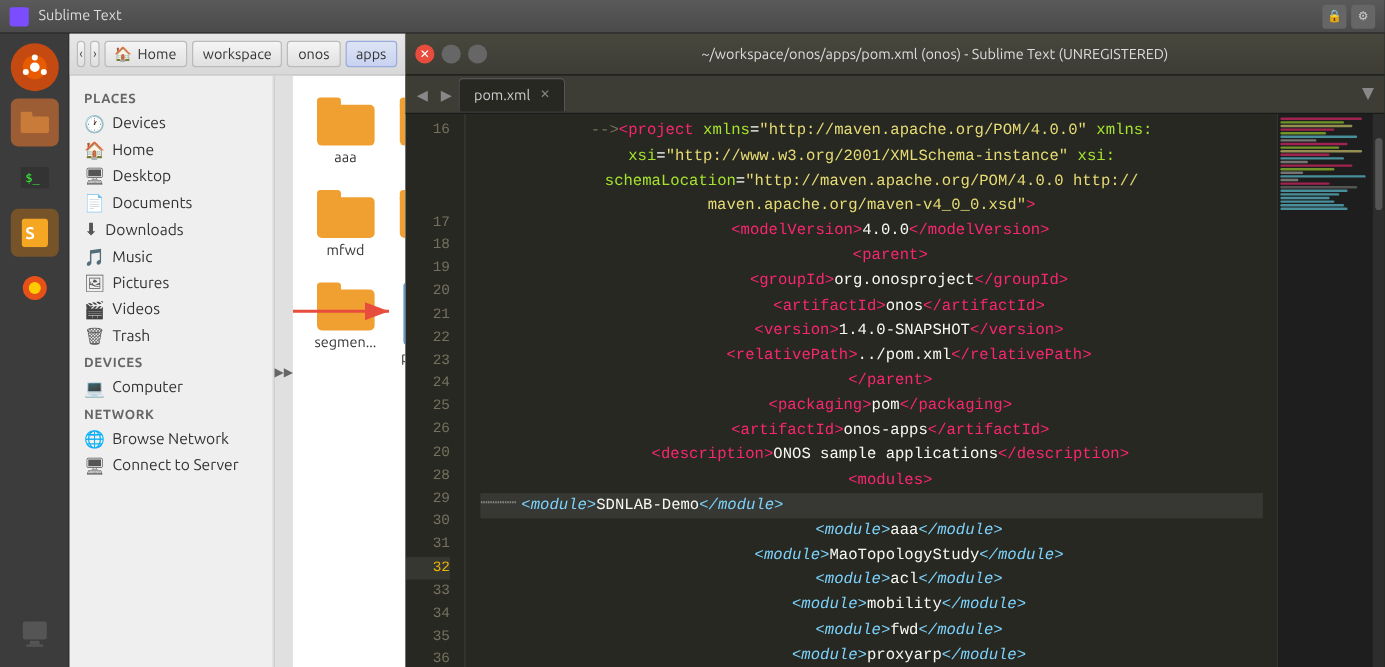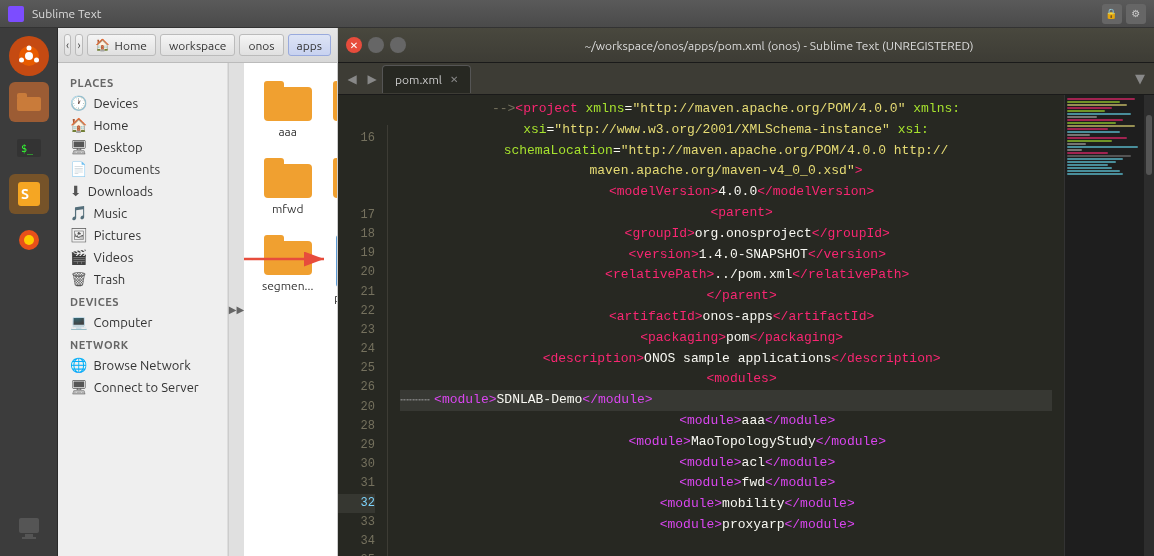--- a/index.html
+++ b/index.html
@@ -75,32 +75,32 @@
 
     
     .tab-bar { height: 32px; background: #3d3c35; display: flex; align-items: center; border-bottom: 1px solid #1a1a1a; padding: 0 4px; }
     .tab-nav-btn { width: 20px; height: 20px; display: flex; align-items: center; justify-content: center; color: #888; cursor: pointer; font-size: 12px; }
     .editor-tab { height: 28px; padding: 0 12px; background: #272822; border: 1px solid #555; border-bottom: none; border-radius: 4px 4px 0 0; display: flex; align-items: center; gap: 8px; color: #ccc; font-size: 12px; cursor: pointer; }
     .editor-tab .tab-close { color: #888; font-size: 10px; cursor: pointer; }
     .tab-dropdown { margin-left: auto; width: 20px; height: 20px; display: flex; align-items: center; justify-content: center; color: #888; cursor: pointer; }
 
     
     .editor-content { flex: 1; display: flex; overflow: hidden; }
-    .line-numbers { width: 50px; background: #272822; color: #75715e; font-size: 13px; font-family: 'Courier New', monospace; padding: 4px 0; text-align: right; padding-right: 12px; line-height: 1.6; border-right: 1px solid #3d3c35; overflow: hidden; margin-top: 30px; }
+    .line-numbers { width: 50px; background: #272822; color: #75715e; font-size: 13px; font-family: 'Courier New', monospace; padding: 4px 0; text-align: right; padding-right: 12px; line-height: 1.6; border-right: 1px solid #3d3c35; overflow: hidden; }
     .code-area { flex: 1; background: #272822; padding: 4px 12px; overflow: auto; font-family: 'Courier New', monospace; font-size: 13px; line-height: 1.6; color: #f8f8f2; }
     .code-line { white-space: pre; display: block; text-align: center; }
     .code-line.highlighted { background: rgba(255,255,255,0.05); }
 
     
     .tag { color: #f92672; }
     .attr { color: #a6e22e; }
     .string { color: #e6db74; }
     .comment { color: #75715e; }
     .text { color: #f8f8f2; }
-    .module-tag { color: #d946ef; }
+    .module-tag { color: #7dd3fc; font-style: italic; }
 
     
     .minimap { width: 80px; background: #1e1e1e; border-left: 1px solid #333; overflow: hidden; }
     .minimap-content { padding: 2px; }
     .minimap-line { height: 2px; margin: 1px 0; border-radius: 1px; }
 
     
     .editor-scrollbar { width: 10px; background: #2d2d2d; }
     .scrollbar-thumb { width: 6px; height: 60px; background: #555; border-radius: 3px; margin: 0 auto; margin-top: 20px; }
   </style>
@@ -349,53 +349,54 @@
           <div>22</div>
           <div>23</div>
           <div>24</div>
           <div>25</div>
           <div>26</div>
           <div>20</div>
           <div>28</div>
           <div>29</div>
           <div>30</div>
           <div>31</div>
-          <div style="color:#7dd3fc; background: rgba(255,255,255,0.07);">32</div>
+          <div style="color:#eab308; background: rgba(255,255,255,0.07);">32</div>
           <div>33</div>
           <div>34</div>
           <div>35</div>
           <div>36</div>
 
         </div>
       </div>
       <div class="code-area">
         <span class="code-line"><span class="comment">--&gt;</span><span class="tag">&lt;project</span> <span class="attr">xmlns</span>=<span class="string">"http://maven.apache.org/POM/4.0.0"</span> <span class="attr">xmlns:</span></span>
         <span class="code-line"><span class="attr">xsi</span>=<span class="string">"http://www.w3.org/2001/XMLSchema-instance"</span> <span class="attr">xsi:</span></span>
         <span class="code-line"><span class="attr">schemaLocation</span>=<span class="string">"http://maven.apache.org/POM/4.0.0 http://</span></span>
         <span class="code-line"><span class="string">maven.apache.org/maven-v4_0_0.xsd"</span><span class="tag">&gt;</span></span>
         <span class="code-line">    <span class="tag">&lt;modelVersion&gt;</span><span class="text">4.0.0</span><span class="tag">&lt;/modelVersion&gt;</span></span>
         <span class="code-line"></span>
         <span class="code-line">    <span class="tag">&lt;parent&gt;</span></span>
         <span class="code-line">        <span class="tag">&lt;groupId&gt;</span><span class="text">org.onosproject</span><span class="tag">&lt;/groupId&gt;</span></span>
+        <span class="code-line">        <span class="tag">&lt;artifactId&gt;</span><span class="text">onos</span><span class="tag">&lt;/artifactId&gt;</span></span>
         <span class="code-line">        <span class="tag">&lt;version&gt;</span><span class="text">1.4.0-SNAPSHOT</span><span class="tag">&lt;/version&gt;</span></span>
         <span class="code-line">        <span class="tag">&lt;relativePath&gt;</span><span class="text">../pom.xml</span><span class="tag">&lt;/relativePath&gt;</span></span>
         <span class="code-line">    <span class="tag">&lt;/parent&gt;</span></span>
         <span class="code-line"></span>
+        <span class="code-line">    <span class="tag">&lt;packaging&gt;</span><span class="text">pom</span><span class="tag">&lt;/packaging&gt;</span></span>
         <span class="code-line">    <span class="tag">&lt;artifactId&gt;</span><span class="text">onos-apps</span><span class="tag">&lt;/artifactId&gt;</span></span>
-        <span class="code-line">    <span class="tag">&lt;packaging&gt;</span><span class="text">pom</span><span class="tag">&lt;/packaging&gt;</span></span>
         <span class="code-line"></span>
         <span class="code-line">    <span class="tag">&lt;description&gt;</span><span class="text">ONOS sample applications</span><span class="tag">&lt;/description&gt;</span></span>
         <span class="code-line"></span>
         <span class="code-line">    <span class="tag">&lt;modules&gt;</span></span>
         <span class="code-line highlighted" style="background: rgba(255,255,255,0.08); display:flex; align-items:center;"><span style="color:#888; margin-right:4px; font-size:10px;">⋯⋯⋯⋯⋯</span>        <span class="module-tag">&lt;module&gt;</span><span class="text">SDNLAB-Demo</span><span class="module-tag">&lt;/module&gt;</span></span>
         <span class="code-line">        <span class="module-tag">&lt;module&gt;</span><span class="text">aaa</span><span class="module-tag">&lt;/module&gt;</span></span>
         <span class="code-line">        <span class="module-tag">&lt;module&gt;</span><span class="text">MaoTopologyStudy</span><span class="module-tag">&lt;/module&gt;</span></span>
         <span class="code-line">        <span class="module-tag">&lt;module&gt;</span><span class="text">acl</span><span class="module-tag">&lt;/module&gt;</span></span>
+        <span class="code-line">        <span class="module-tag">&lt;module&gt;</span><span class="text">mobility</span><span class="module-tag">&lt;/module&gt;</span></span>
         <span class="code-line">        <span class="module-tag">&lt;module&gt;</span><span class="text">fwd</span><span class="module-tag">&lt;/module&gt;</span></span>
-        <span class="code-line">        <span class="module-tag">&lt;module&gt;</span><span class="text">mobility</span><span class="module-tag">&lt;/module&gt;</span></span>
         <span class="code-line">        <span class="module-tag">&lt;module&gt;</span><span class="text">proxyarp</span><span class="module-tag">&lt;/module&gt;</span></span>
       </div>
 
       <div class="minimap">
         <div class="minimap-content">
           <div class="minimap-line" style="background:#f92672; width:90%; opacity:0.6;"></div>
           <div class="minimap-line" style="background:#a6e22e; width:70%; opacity:0.6;"></div>
           <div class="minimap-line" style="background:#e6db74; width:80%; opacity:0.6;"></div>
           <div class="minimap-line" style="background:#f92672; width:60%; opacity:0.6;"></div>
           <div class="minimap-line" style="background:#a6e22e; width:50%; opacity:0.6;"></div>

